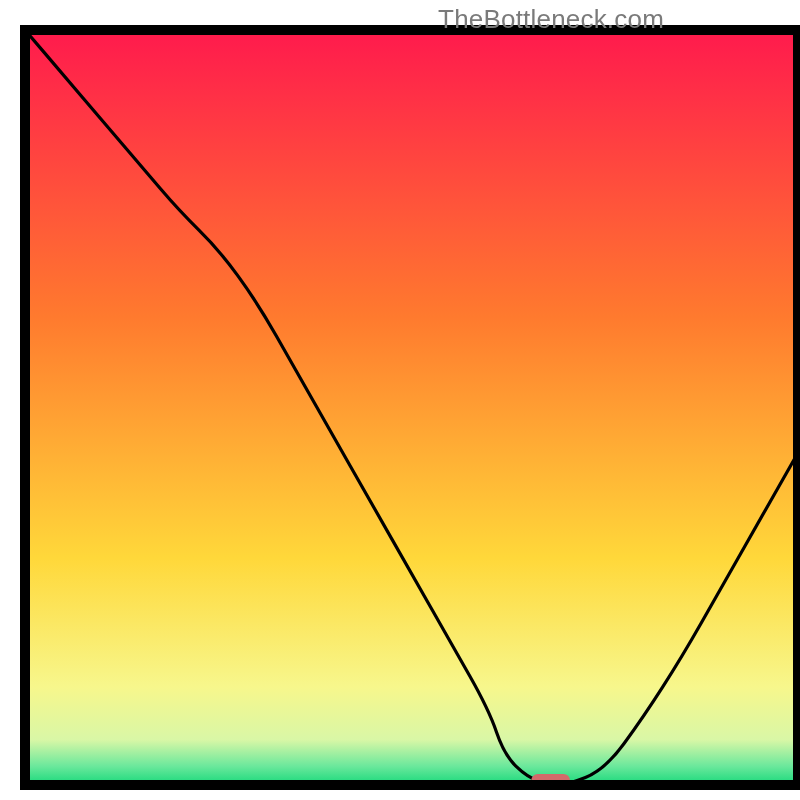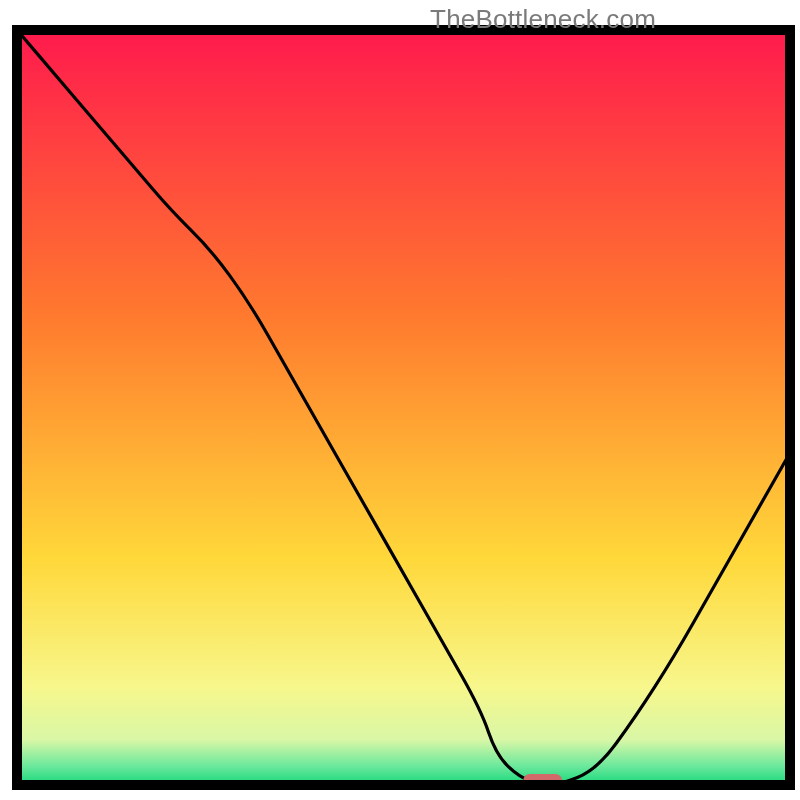--- a/index.html
+++ b/index.html
@@ -7,20 +7,21 @@
     padding: 0;
     width: 800px;
     height: 800px;
     background: #ffffff;
     overflow: hidden;
   }
   .chart-container {
     position: relative;
     width: 668px;
     height: 800px;
+    padding-left: 8px;
   }
   .watermark {
     position: absolute;
     top: 4px;
     right: 12px;
     font-family: Arial, Helvetica, sans-serif;
     font-size: 26px;
     font-weight: 500;
     color: #7a7a7a;
     letter-spacing: 0.2px;

